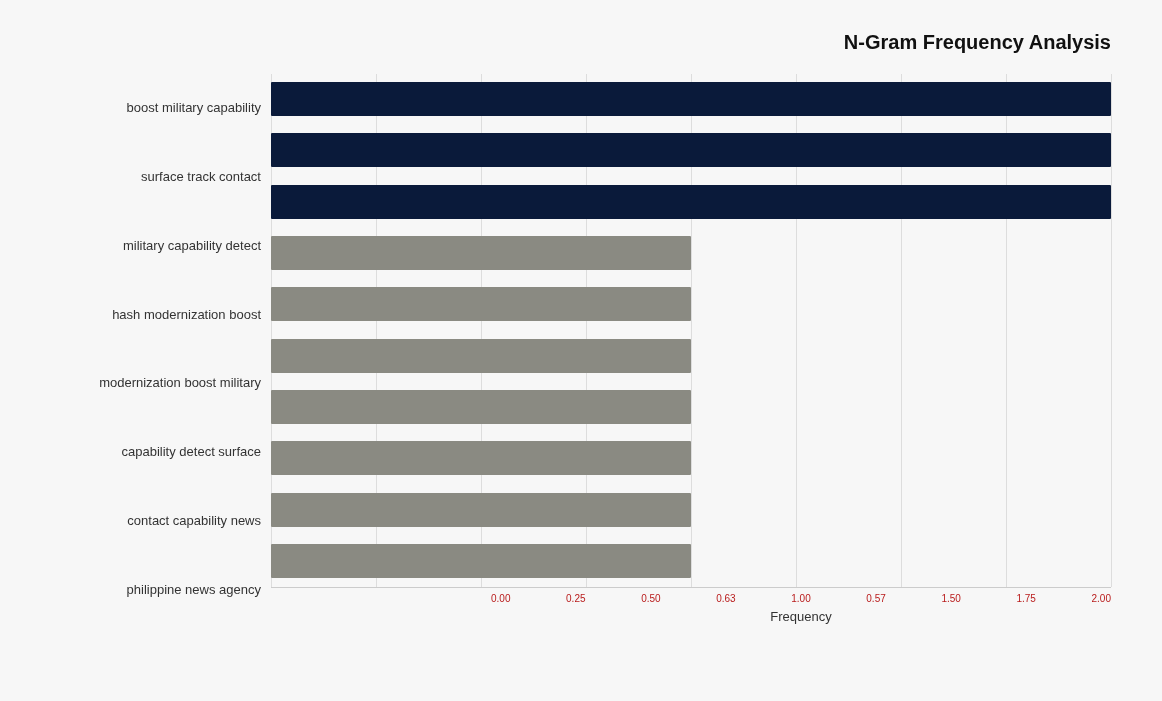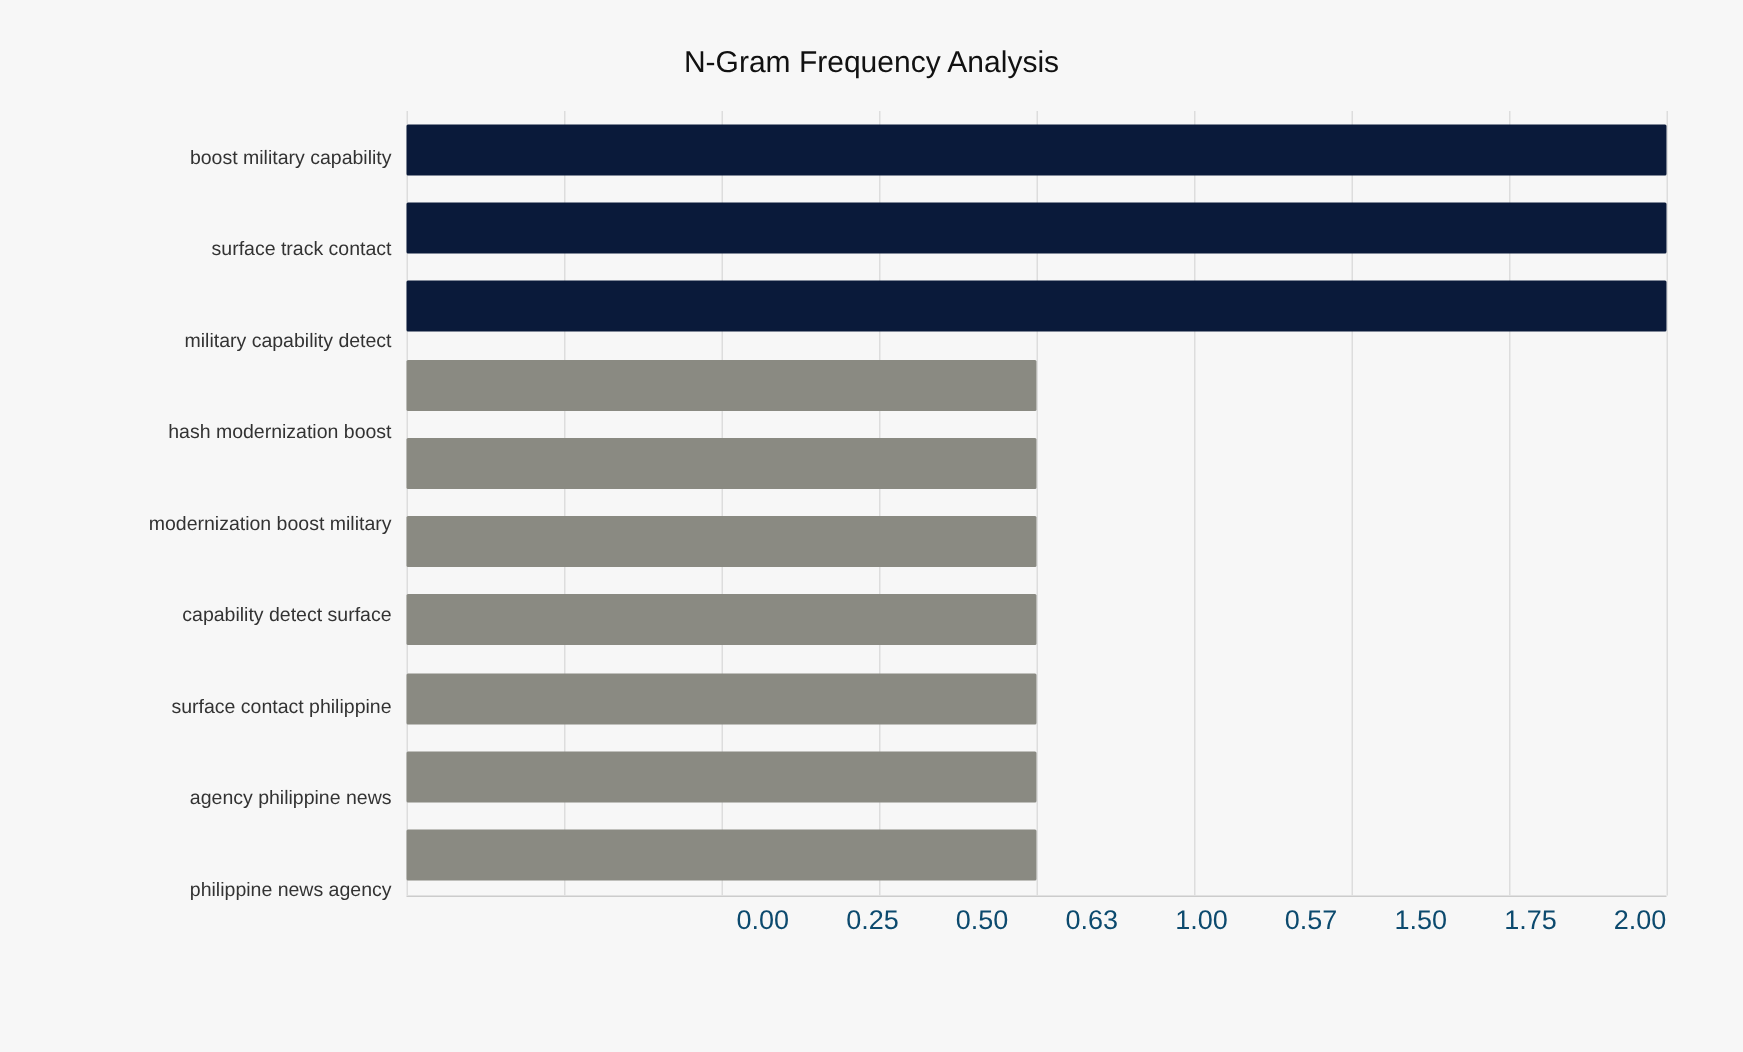--- a/index.html
+++ b/index.html
@@ -13,23 +13,23 @@
       justify-content: center;
     }
     .chart-container {
       width: 1100px;
       height: 680px;
       background: #f7f7f7;
       padding: 20px 20px 60px 20px;
       position: relative;
     }
     .chart-title {
-      text-align: center;
+      text-align: right;
       font-size: 20px;
-      font-weight: normal;
+      font-weight: bold;
       color: #111;
       margin-bottom: 20px;
     }
     .chart-area {
       display: flex;
       width: 100%;
       height: calc(100% - 50px);
     }
     .y-labels {
       width: 220px;
@@ -73,22 +73,22 @@
     .bar-gray {
       background-color: #8a8a82;
     }
     .x-axis {
       display: flex;
       justify-content: space-between;
       padding-left: 0;
       margin-top: 5px;
     }
     .x-tick {
-      font-size: 18px;
-      color: #0c4a6e;
+      font-size: 10px;
+      color: #b91c1c;
       text-align: right;
     }
     .x-label {
       text-align: center;
       font-size: 13px;
       color: #333;
       margin-top: 5px;
     }
     .x-axis-wrapper {
       margin-left: 220px;
@@ -101,22 +101,21 @@
   <div class="chart-title">N-Gram Frequency Analysis</div>
 
   <div class="chart-area">
     <div class="y-labels" id="y-labels">
         <div class="y-label">boost military capability</div>
         <div class="y-label">surface track contact</div>
         <div class="y-label">military capability detect</div>
         <div class="y-label">hash modernization boost</div>
         <div class="y-label">modernization boost military</div>
         <div class="y-label">capability detect surface</div>
-        <div class="y-label">surface contact philippine</div>
-        <div class="y-label">agency philippine news</div>
+        <div class="y-label">contact capability news</div>
         <div class="y-label">philippine news agency</div>
       </div>
     <div style="flex:1; display:flex; flex-direction:column;">
       <div class="plot-area" id="plot-area" style="position: relative;">
           <div style="position: absolute; top: 0px; left: 0px; width: 100%; height: 100%; pointer-events: none;">
             <div style="position: absolute; top: 0px; bottom: 0px; width: 1px; background: rgb(221, 221, 221); left: 0%;"></div>
             <div style="position: absolute; top: 0px; bottom: 0px; width: 1px; background: rgb(221, 221, 221); left: 12.5%;"></div>
             <div style="position: absolute; top: 0px; bottom: 0px; width: 1px; background: rgb(221, 221, 221); left: 25%;"></div>
             <div style="position: absolute; top: 0px; bottom: 0px; width: 1px; background: rgb(221, 221, 221); left: 37.5%;"></div>
             <div style="position: absolute; top: 0px; bottom: 0px; width: 1px; background: rgb(221, 221, 221); left: 50%;"></div>
@@ -161,16 +160,17 @@
             <div class="x-tick">0.00</div>
             <div class="x-tick">0.25</div>
             <div class="x-tick">0.50</div>
             <div class="x-tick">0.63</div>
             <div class="x-tick">1.00</div>
             <div class="x-tick">0.57</div>
             <div class="x-tick">1.50</div>
             <div class="x-tick">1.75</div>
             <div class="x-tick">2.00</div>
           </div>
+        <div class="x-label">Frequency</div>
       </div>
     </div>
   </div>
 </div>
 
 </body></html>

